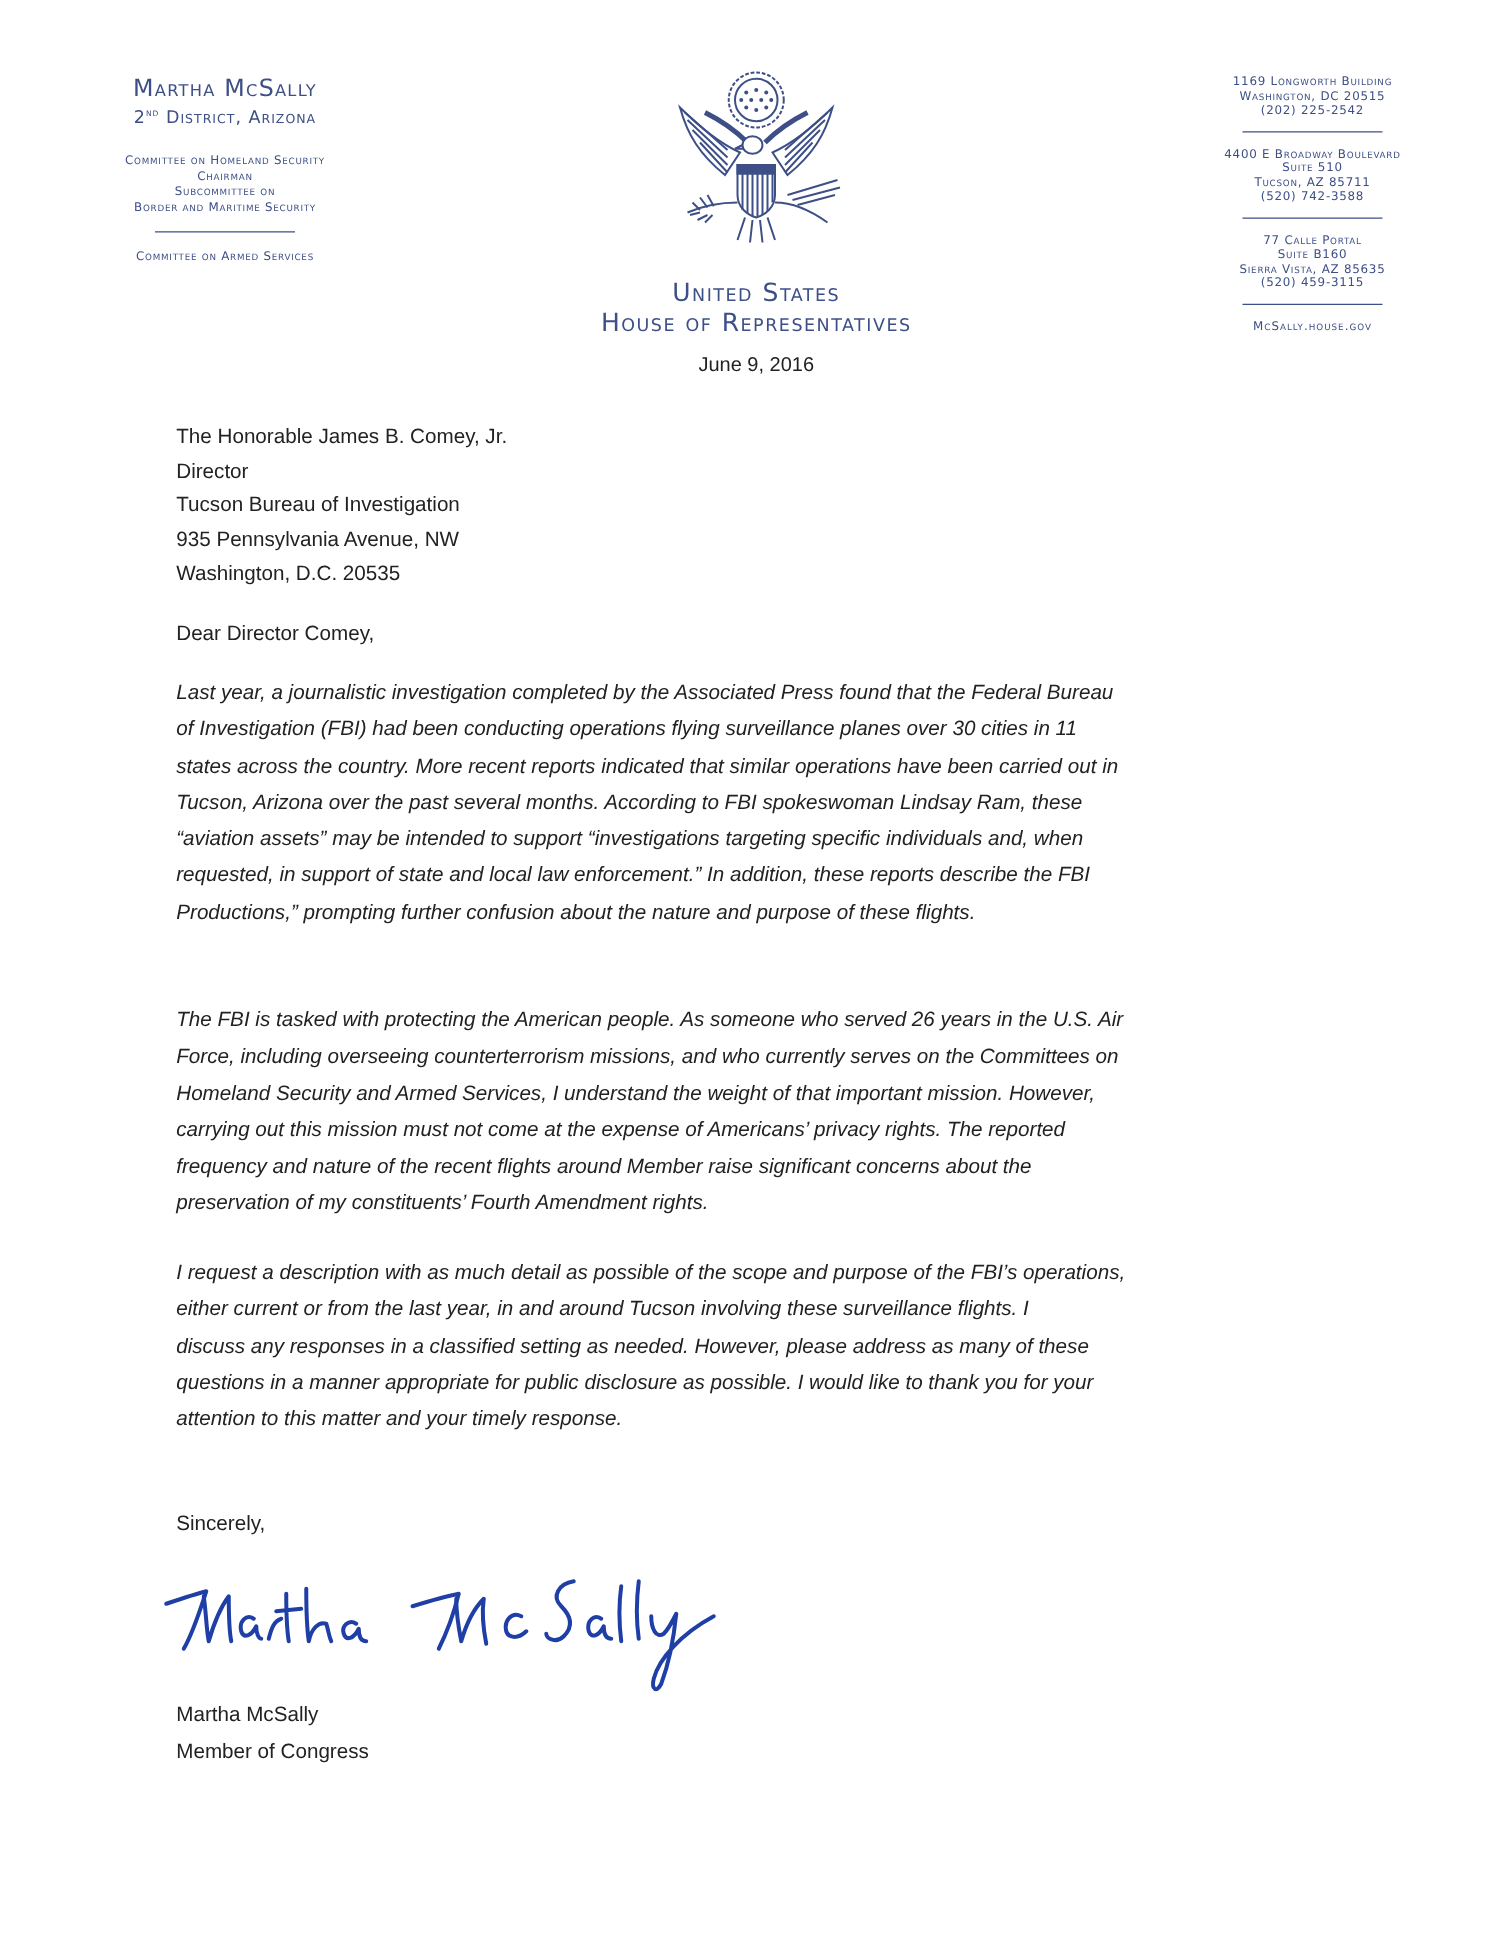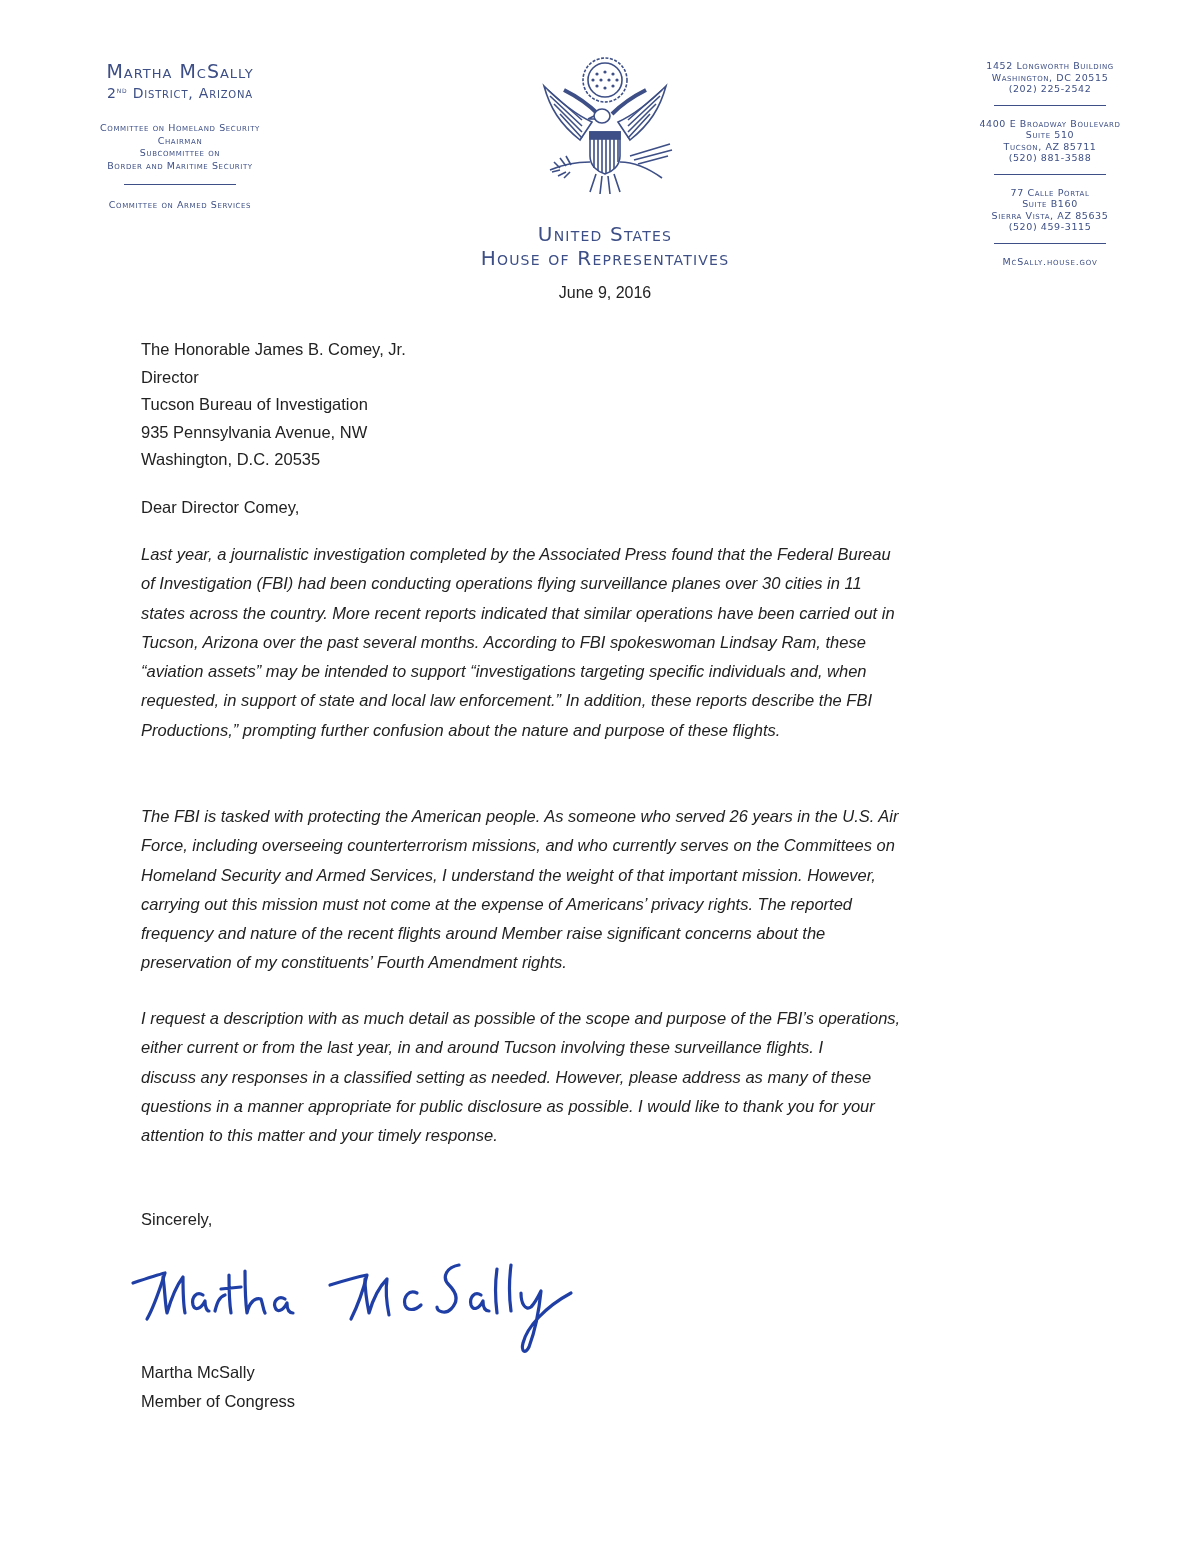--- a/index.html
+++ b/index.html
@@ -108,30 +108,30 @@
   </div>
 
   <div class="center-title">
     <div class="sc ct1">United States</div>
     <div class="sc ct2">House of Representatives</div>
   </div>
   <div class="date">June 9, 2016</div>
 
   <div class="lh-right">
     <div>
-      <div class="sc lh-small">1452 Longworth Building</div>
+      <div class="sc lh-small">1169 Longworth Building</div>
       <div class="sc lh-small">Washington, DC 20515</div>
       <div class="sc lh-small">(202) 225-2542</div>
     </div>
     <div class="r-rule"></div>
     <div>
       <div class="sc lh-small">4400 E Broadway Boulevard</div>
       <div class="sc lh-small">Suite 510</div>
       <div class="sc lh-small">Tucson, AZ 85711</div>
-      <div class="sc lh-small">(520) 881-3588</div>
+      <div class="sc lh-small">(520) 742-3588</div>
     </div>
     <div class="r-rule"></div>
     <div>
       <div class="sc lh-small">77 Calle Portal</div>
       <div class="sc lh-small">Suite B160</div>
       <div class="sc lh-small">Sierra Vista, AZ 85635</div>
       <div class="sc lh-small">(520) 459-3115</div>
     </div>
     <div class="r-rule"></div>
     <div class="sc r-web">McSally.house.gov</div>

